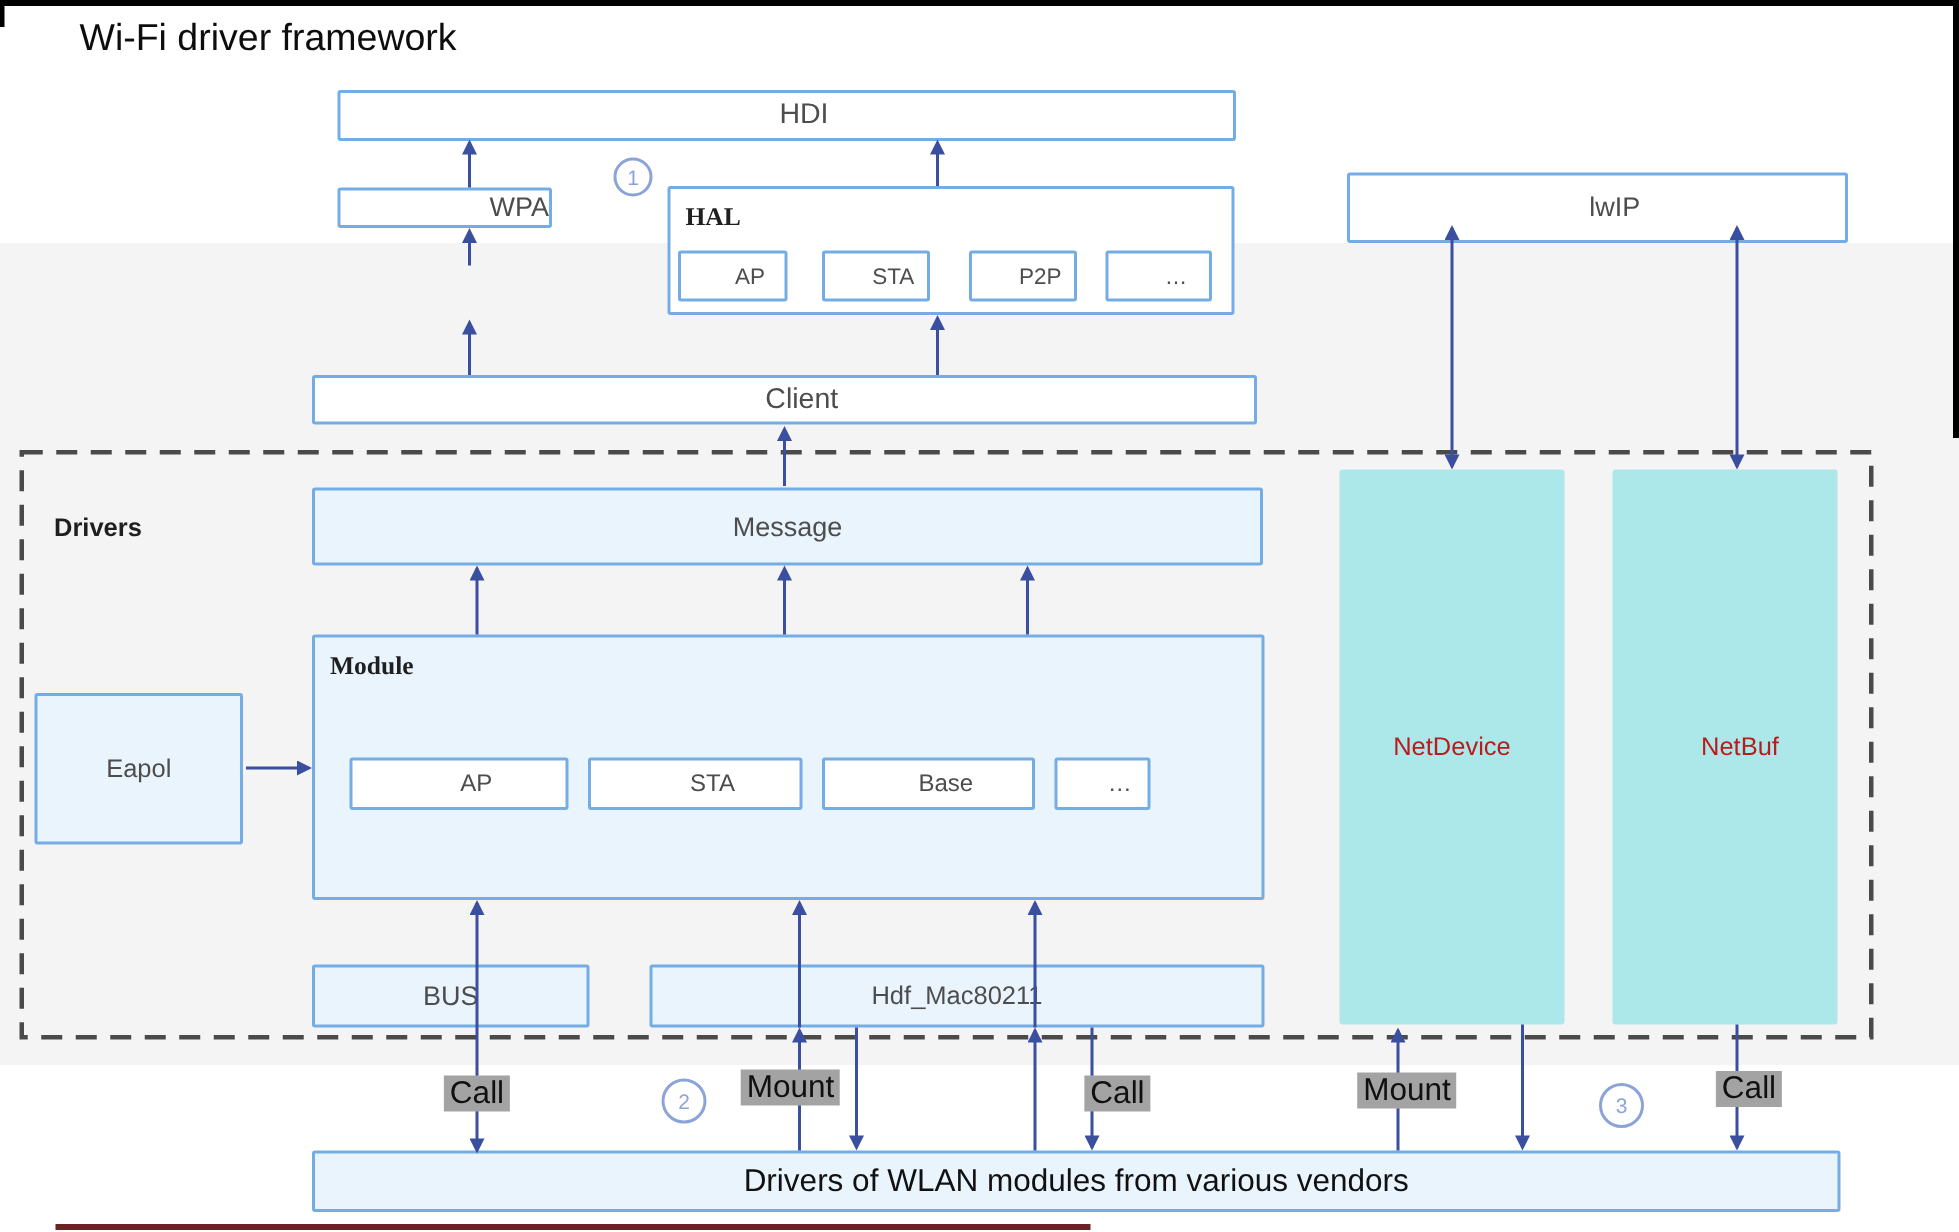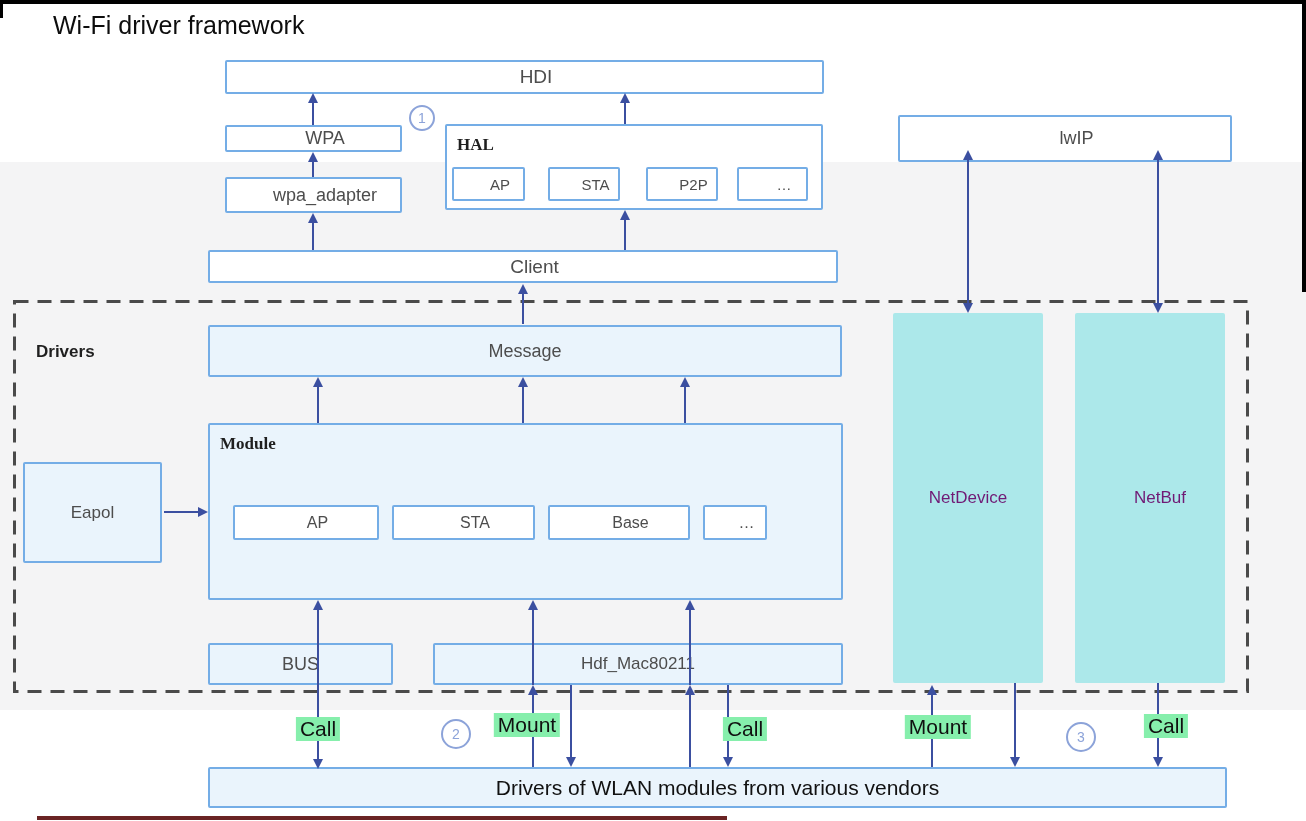--- a/index.html
+++ b/index.html
@@ -19,28 +19,28 @@
   svg.layer{position:absolute;left:0;top:0;z-index:3;pointer-events:none;}
   #bg-svg{z-index:1;}
   #arrow-svg{z-index:4;}
   .box{
     position:absolute;z-index:2;border:2px solid #74ade6;border-radius:2px;
     display:flex;align-items:center;justify-content:center;
     color:#4d4d4d;box-sizing:border-box;
   }
   .fill-white{background:#ffffff;padding-left:23px;}
   .fill-blue{background:#eaf4fc;}
-  .fill-teal{background:#ace8ea;border:none;color:#701a75;}
+  .fill-teal{background:#ace8ea;border:none;color:#b91c1c;}
   .corner-label{
     position:absolute;left:10px;top:9px;font-weight:700;color:#1f1f1f;font-size:17px;
   }
   .hostbox{justify-content:flex-start;align-items:flex-start;font-family:Liberation Serif, serif;}
   .flow-label{
     position:absolute;z-index:5;transform:translate(-50%,-50%);
-    background:#86efac;padding:0 4px;font-size:21px;color:#101010;white-space:nowrap;
+    background:#a3a3a3;padding:0 4px;font-size:21px;color:#101010;white-space:nowrap;
   }
   .circ-num{
     position:absolute;z-index:5;transform:translate(-50%,-50%);
     border:2px solid #8ca3d9;color:#8ca3d9;border-radius:50%;
     display:flex;align-items:center;justify-content:center;
     background:transparent;font-size:14px;
   }
   .region-label{
     position:absolute;z-index:2;font-weight:700;color:#1f1f1f;font-size:17px;
   }
@@ -83,40 +83,37 @@
       <line x1="1015" y1="683" x2="1015" y2="765" stroke="#3b4fa0" stroke-width="2" marker-end="url(#ah)"></line>
       <line x1="1158" y1="683" x2="1158" y2="765" stroke="#3b4fa0" stroke-width="2" marker-end="url(#ah)"></line>
     </svg>
   <div id="frame-top" class="frame"></div>
   <div id="frame-corner" class="frame"></div>
   <div id="frame-right" class="frame"></div>
   <div id="bottom-strip"></div>
 <div class="box fill-white" style="left: 225px; top: 60px; width: 599px; height: 34px; font-size: 19px;">
       <span>HDI</span>
     </div>
-    <div class="box fill-white" style="left: 225px; top: 125px; width: 177px; height: 27px; font-size: 18px;">
+    <div class="box fill-white" style="left: 225px; top: 125px; width: 143px; height: 27px; font-size: 18px; justify-content: flex-end;">
       <span>WPA</span>
     </div>
     <div class="box fill-white hostbox" style="left: 445px; top: 124px; width: 378px; height: 86px; font-size: 17px;">
       <span class="corner-label">HAL</span>
     </div>
     <div class="box fill-white" style="left: 452px; top: 167px; width: 73px; height: 34px; font-size: 15px;">
       <span>AP</span>
     </div>
     <div class="box fill-white" style="left: 548px; top: 167px; width: 72px; height: 34px; font-size: 15px;">
       <span>STA</span>
     </div>
     <div class="box fill-white" style="left: 646px; top: 167px; width: 72px; height: 34px; font-size: 15px;">
       <span>P2P</span>
     </div>
     <div class="box fill-white" style="left: 737px; top: 167px; width: 71px; height: 34px; font-size: 15px;">
       <span>…</span>
-    </div>
-    <div class="box fill-white" style="left: 225px; top: 177px; width: 177px; height: 36px; font-size: 18px;">
-      <span>wpa_adapter</span>
     </div>
     <div class="box fill-white" style="left: 898px; top: 115px; width: 334px; height: 47px; font-size: 18px;">
       <span>lwIP</span>
     </div>
     <div class="box fill-white" style="left: 208px; top: 250px; width: 630px; height: 33px; font-size: 19px;">
       <span>Client</span>
     </div>
     <div class="box fill-blue hostbox" style="left: 208px; top: 423px; width: 635px; height: 177px; font-size: 17px;">
       <span class="corner-label">Module</span>
     </div>

